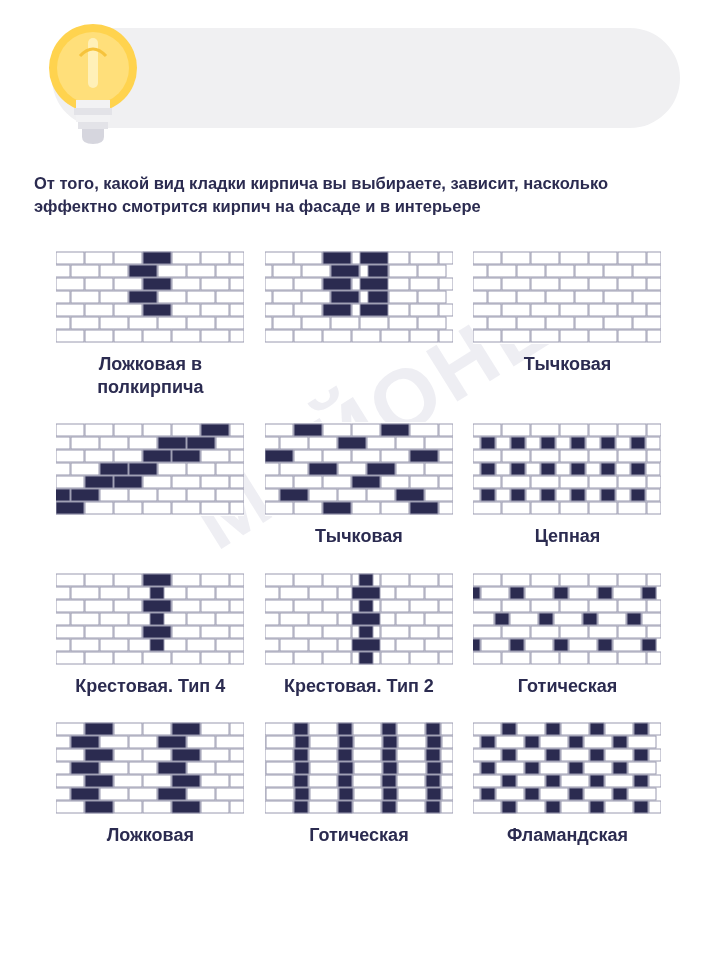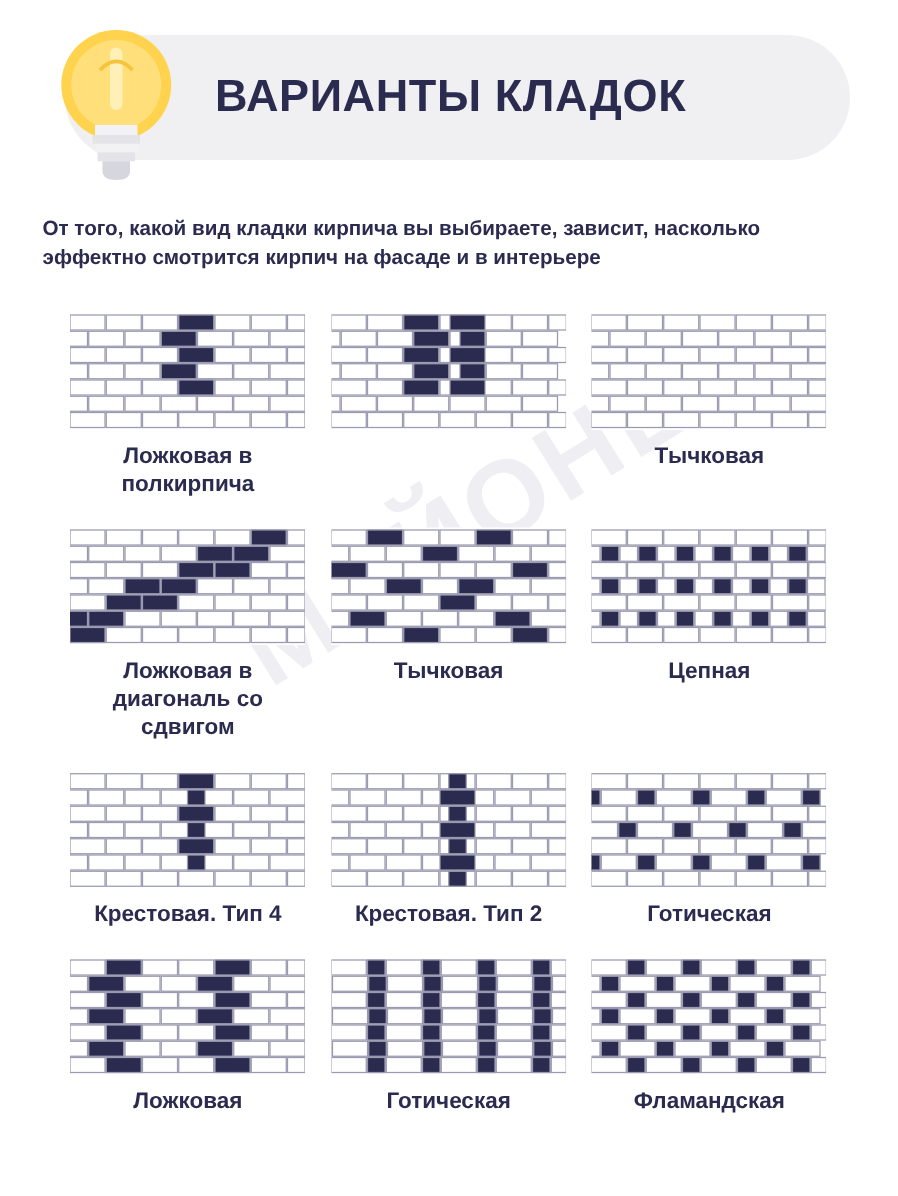--- a/index.html
+++ b/index.html
@@ -119,21 +119,20 @@
     <ellipse cx="55" cy="52" rx="36" ry="36" fill="#ffdf7a"></ellipse>
     <path d="M38 84 h34 v8 h-34 z" fill="#f2f2f4"></path>
     <path d="M36 92 h38 v7 h-38 z" fill="#e3e3e8"></path>
     <path d="M38 99 h34 v7 h-34 z" fill="#f2f2f4"></path>
     <path d="M40 106 h30 v7 h-30 z" fill="#e3e3e8"></path>
     <path d="M44 113 h22 v8 q0 7 -11 7 q-11 0 -11 -7 z" fill="#d6d6de"></path>
     <rect x="50" y="22" width="10" height="50" rx="5" fill="#fff0b8"></rect>
     <path d="M42 40 q13 -14 26 0" stroke="#f6c33c" stroke-width="3" fill="none"></path>
   </svg>
 
-  <div class="header-title">ВАРИАНТЫ КЛАДОК</div>
 </div>
 
 <div class="subtitle">От того, какой вид кладки кирпича вы выбираете, зависит, насколько эффектно смотрится кирпич на фасаде и в интерьере</div>
 
 <div class="watermark">МАЙОНЕ</div>
 
 <div class="grid">
 
   <div class="cell">
     <div class="wall">
@@ -400,21 +399,20 @@
               <rect x="73" y="41" width="28" height="12"></rect>
             <rect x="29" y="54" width="28" height="12"></rect>
               <rect x="58" y="54" width="28" height="12"></rect>
             <rect x="-14" y="67" width="28" height="12"></rect>
               <rect x="15" y="67" width="28" height="12"></rect>
             <rect x="0" y="80" width="28" height="12"></rect>
           </g>
         </g>
       </svg>
     </div>
-    <div class="caption">Ложковая в диагональ со сдвигом</div>
   </div>
 
   <div class="cell">
     <div class="wall">
       <svg width="188" height="94" viewBox="0 0 188 94">
         <g stroke="#9a9ab0" stroke-width="1">
           <g fill="#ffffff">
             <rect x="0" y="2" width="28" height="12"></rect>
               <rect x="29" y="2" width="28" height="12"></rect>
               <rect x="58" y="2" width="28" height="12"></rect>

